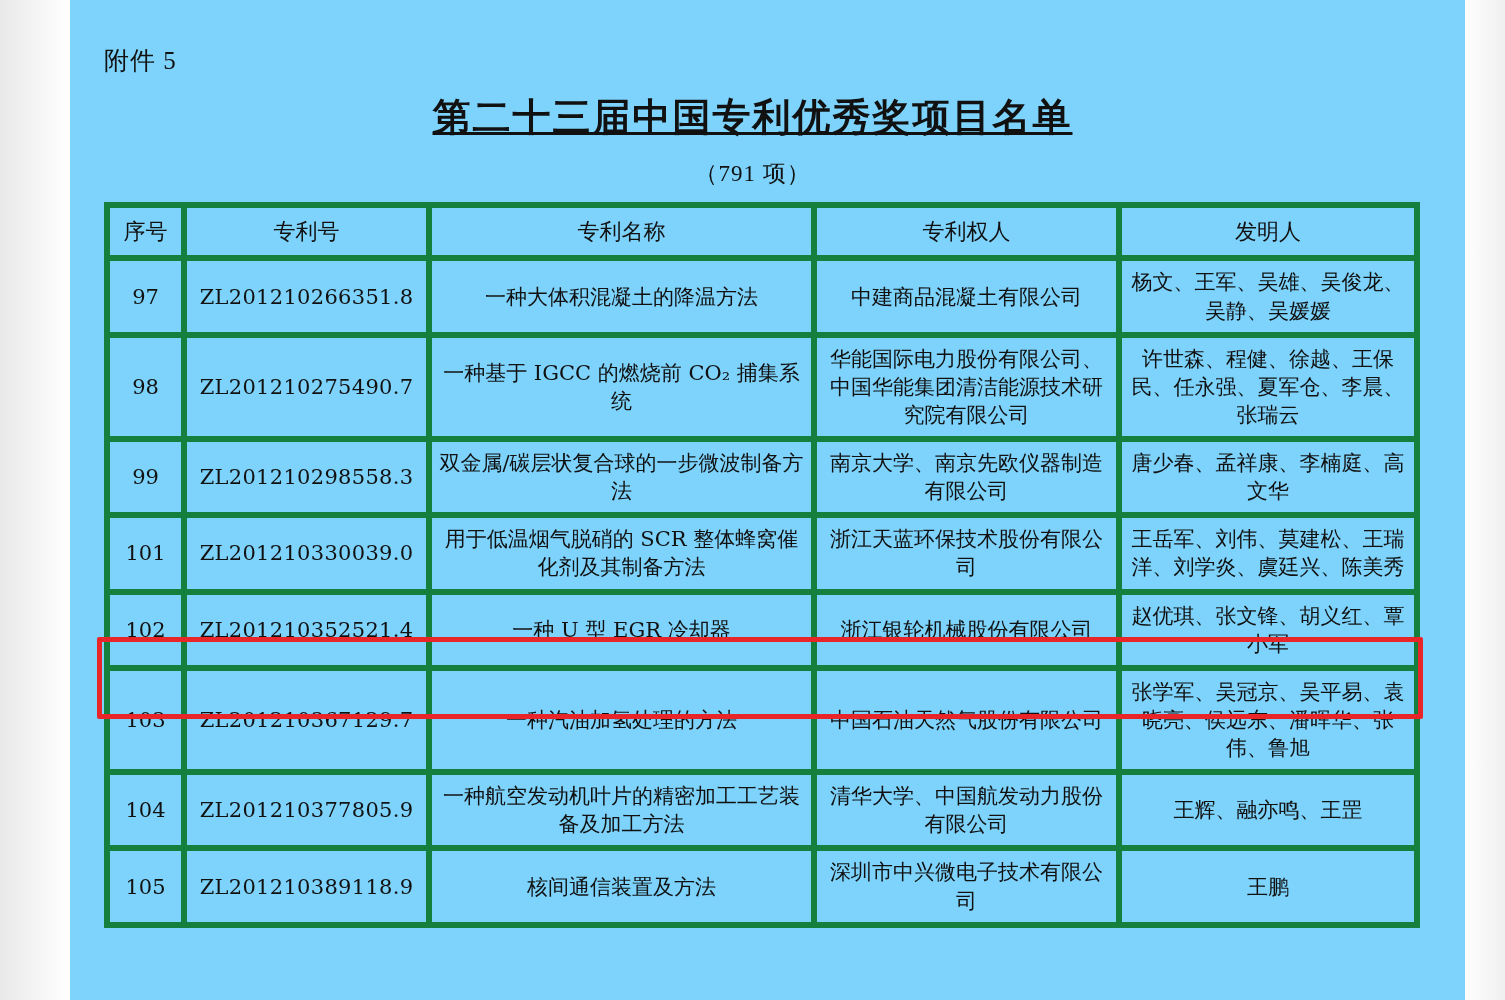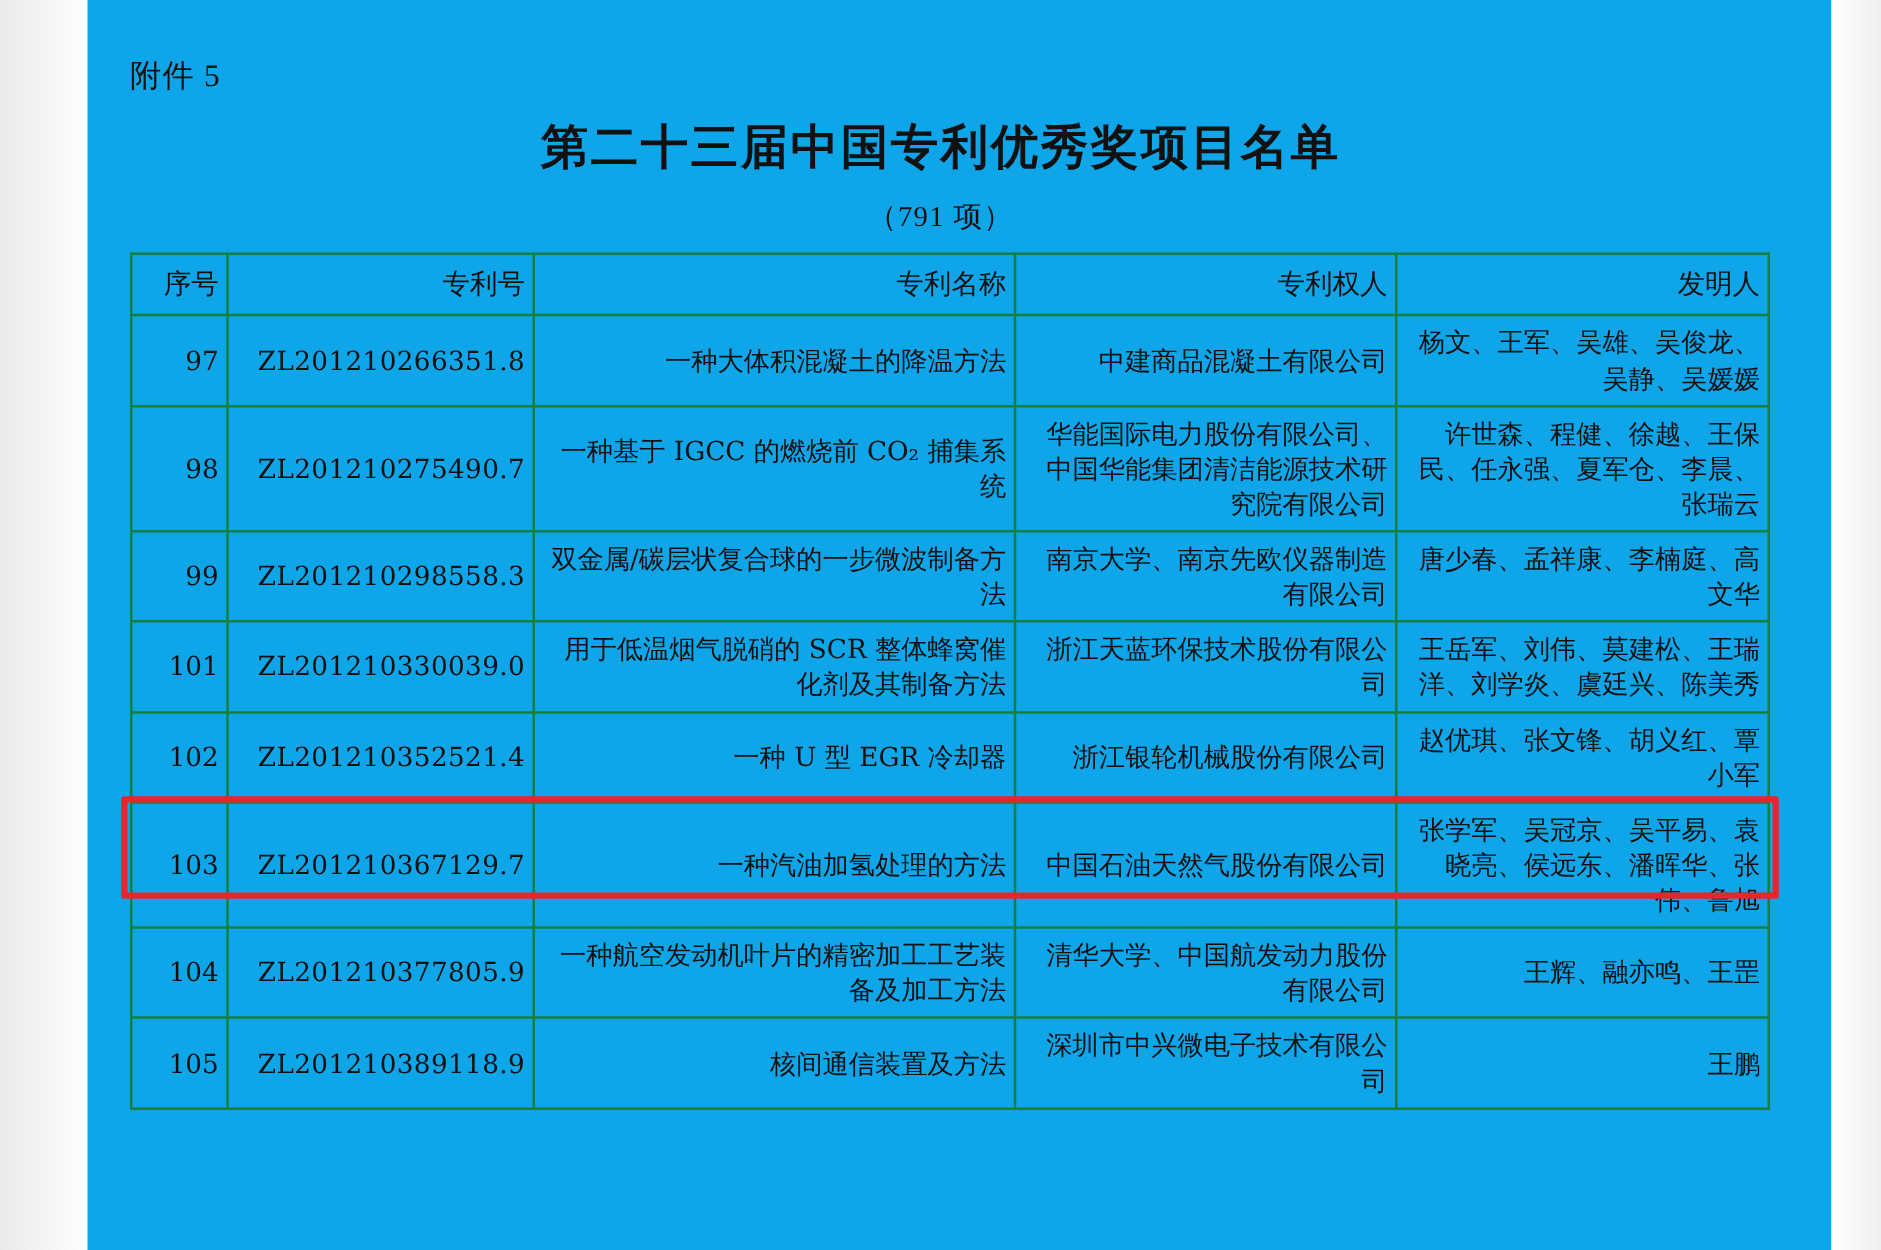--- a/index.html
+++ b/index.html
@@ -11,21 +11,21 @@
     width: 1505px;
     height: 1000px;
     font-family: "Liberation Serif", "DejaVu Serif", serif;
     color: #111111;
     position: relative;
     overflow: hidden;
   }
   .page {
     position: absolute;
     inset: 0;
-    background: #0ea5e9;
+    background: #7dd3fc;
   }
   
   .page::before {
     content: "";
     position: absolute;
     left: 0; top: 0; bottom: 0;
     width: 70px;
     background: linear-gradient(to right, #e9e9e9 0%, #ffffff 100%);
     pointer-events: none;
   }
@@ -48,20 +48,21 @@
   .doc-title {
     position: absolute;
     left: 0;
     right: 0;
     top: 92px;
     text-align: center;
     font-size: 38px;
     font-weight: bold;
     letter-spacing: 2px;
     font-family: "DejaVu Serif", "Liberation Serif", serif;
+    text-decoration: underline;
   }
   .doc-subtitle {
     position: absolute;
     left: 0;
     right: 0;
     top: 158px;
     text-align: center;
     font-size: 23px;
     letter-spacing: 1px;
   }
@@ -70,22 +71,22 @@
     left: 104px;
     top: 202px;
     width: 1310px;
   }
   table.listing {
     border-collapse: collapse;
     width: 100%;
     table-layout: fixed;
   }
   table.listing th, table.listing td {
-    border: 2px solid #15803d;
-    text-align: right;
+    border: 6px solid #15803d;
+    text-align: center;
     vertical-align: middle;
     padding: 7px 6px;
     font-size: 21px;
     line-height: 1.34;
     font-family: "DejaVu Serif", "Liberation Serif", serif;
   }
   table.listing th {
     font-weight: normal;
     font-size: 22px;
     padding: 9px 6px;

